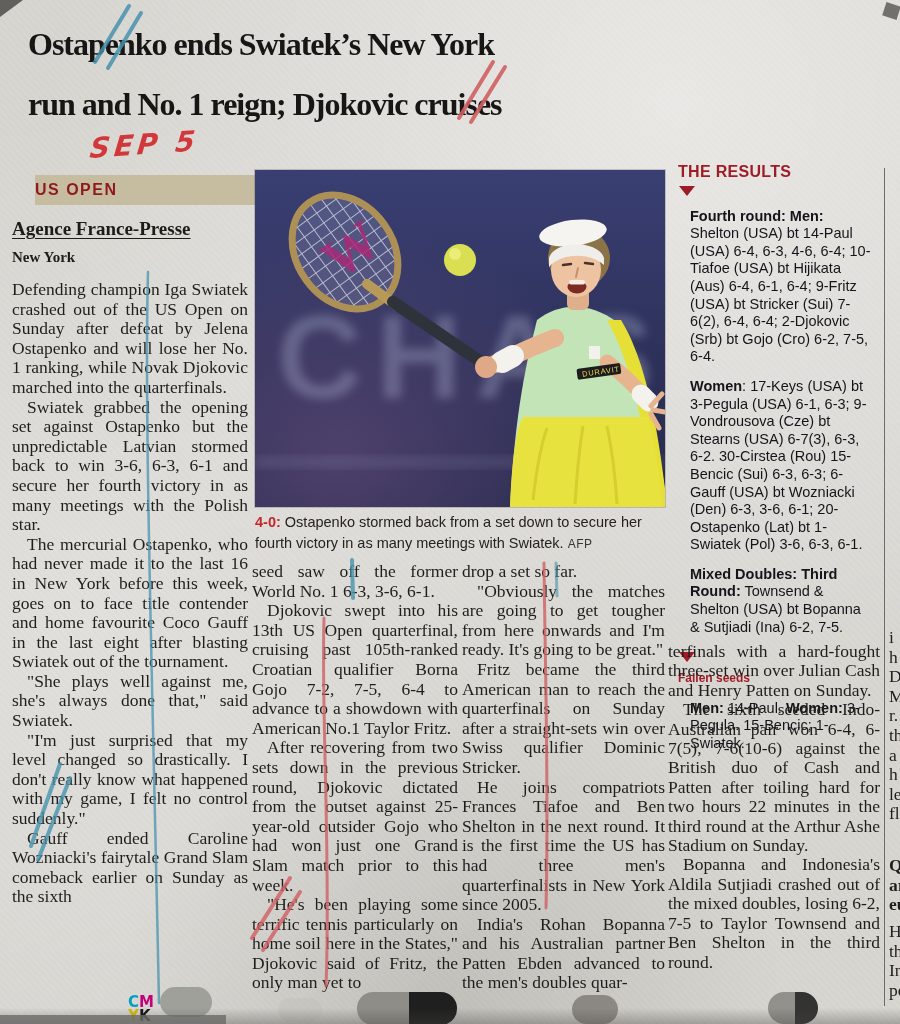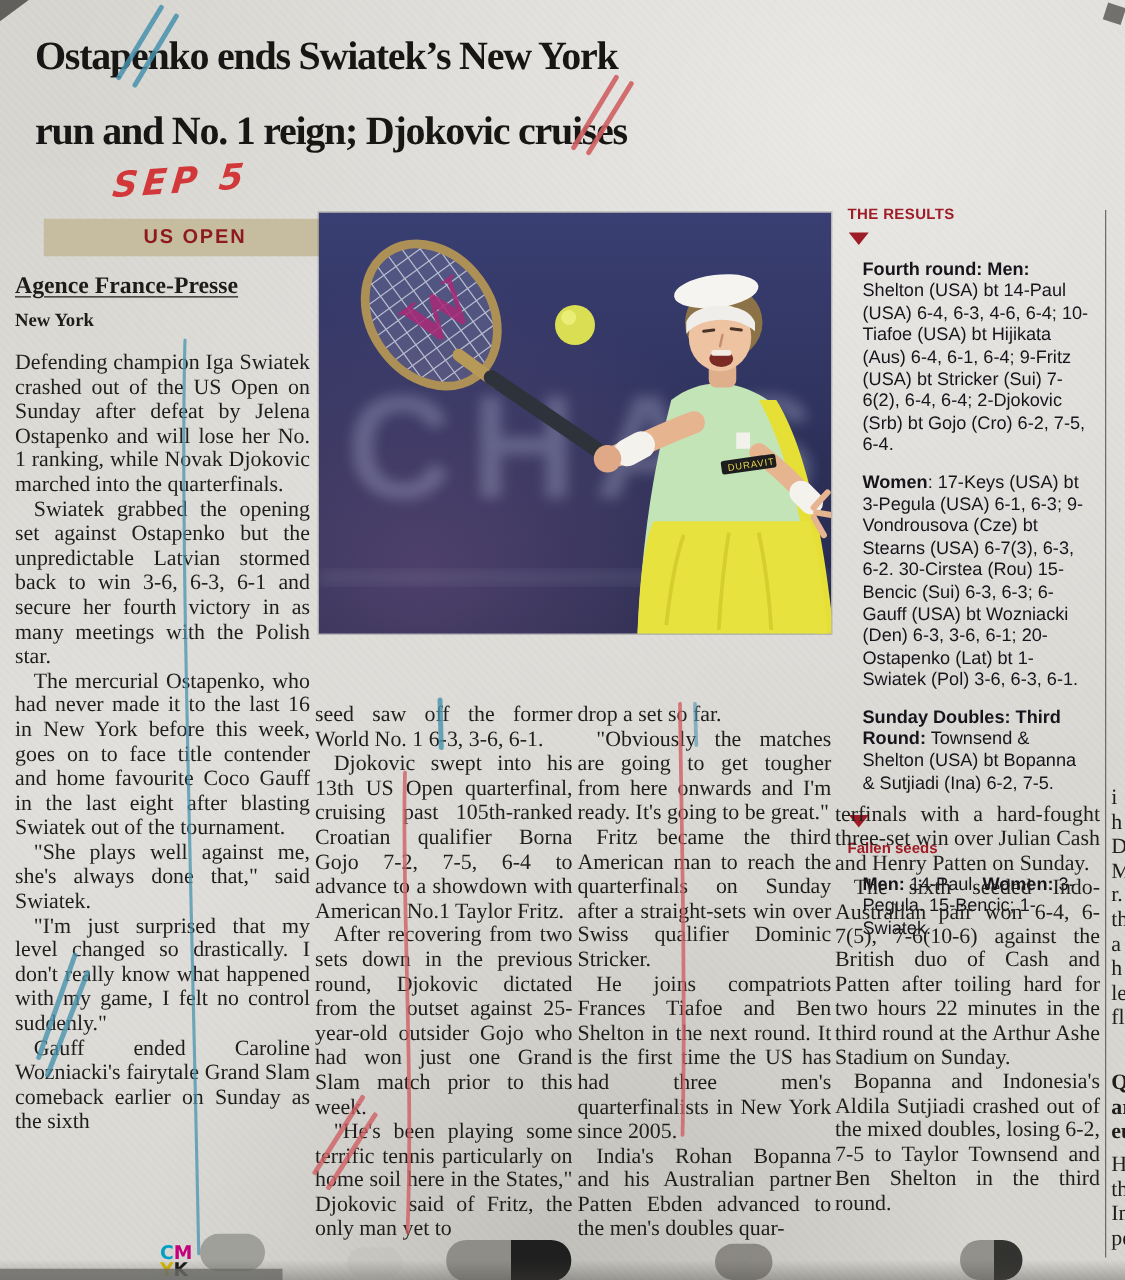--- a/index.html
+++ b/index.html
@@ -19,21 +19,21 @@
     font-size:32px;line-height:60px;letter-spacing:-1px;color:#181614;
   }
   .date-note{
     position:absolute;left:90px;top:128px;
     font-family:"DejaVu Sans",sans-serif;font-style:italic;font-weight:700;
     font-size:28px;letter-spacing:4px;color:#d2383a;
     transform:rotate(-4deg) skewX(-10deg);
   }
   .kicker{
     position:absolute;left:35px;top:175px;width:242px;height:30px;
-    background:#c6bda0;display:flex;align-items:center;justify-content:center;
+    background:#c6bda0;display:flex;align-items:center;
     color:#8e1a1e;font-weight:700;font-size:16px;letter-spacing:1.5px;
   }
   .byline{position:absolute;left:12px;top:218px;width:236px;font-family:"Liberation Serif",serif;}
   .byline .agency{font-size:19px;font-weight:700;text-decoration:underline;text-underline-offset:3px;}
   .byline .city{font-size:15px;font-weight:700;margin-top:9px;}
   .col{
     position:absolute;font-family:"Liberation Serif",serif;
     font-size:17.5px;line-height:19.6px;color:#201e1c;
     text-align:justify;text-justify:inter-word;
   }
@@ -47,21 +47,21 @@
   .caption{
     position:absolute;left:255px;top:512px;width:410px;
     font-size:14.5px;line-height:21px;color:#25221f;font-weight:400;
   }
   .caption .lead{font-weight:700;color:#c0272d;}
   .caption .credit{font-size:12px;letter-spacing:.5px;color:#3a3733;}
   .panel{
     position:absolute;left:678px;top:163px;width:206px;
     font-size:14.5px;line-height:17.6px;color:#16141a;
   }
-  .panel-title{color:#9e1c26;font-weight:700;font-size:12px;letter-spacing:.3px;}
+  .panel-title{color:#9e1c26;font-weight:700;font-size:16px;letter-spacing:.3px;}
   .tri{width:0;height:0;border-left:8px solid transparent;border-right:8px solid transparent;border-top:10px solid #9e1c26;margin:5px 0 8px 1px;}
   .panel p{margin:12px;}
   .panel b{font-weight:700;}
   .fallen{margin-top:16px;}
   .fallen-title{color:#9e1c26;font-weight:700;font-size:12px;margin:2px 0 2px 0;}
   .vrule{position:absolute;left:884px;top:168px;width:1px;height:838px;background:#6f6d69;}
   .sliver{
     position:absolute;left:889px;width:30px;overflow:visible;
     font-family:"Liberation Serif",serif;font-size:17.5px;line-height:19.6px;
     white-space:pre-line;color:#201e1c;
@@ -184,27 +184,30 @@
       <ellipse cx="322" cy="117" rx="9.5" ry="6.5" fill="#7c2a24"></ellipse>
       <rect x="314" y="110" width="16" height="4.5" rx="2" fill="#f2ece4"></rect>
       <rect x="334" y="176" width="11" height="13" fill="#f2f1ec"></rect>
       <g transform="rotate(-8 343 202)">
         <rect x="322" y="196" width="44" height="11" rx="2" fill="#1d1d1f"></rect>
         <text x="327" y="204.5" font-family="Liberation Sans, sans-serif" font-size="7.5" letter-spacing="0.8" fill="#e8d44a">DURAVIT</text>
       </g>
     </g>
   </svg>
 
+  <div class="caption">
+    <b class="lead">4-0:</b><span> Ostapenko stormed back from a set down to secure her fourth victory in as many meetings with Swiatek. </span><span class="credit">AFP</span>
+  </div>
 
   <div class="panel">
     <div class="panel-title">THE RESULTS</div>
     <div class="tri"></div>
     <p><b>Fourth round: Men:</b><span> Shelton (USA) bt 14-Paul (USA) 6-4, 6-3, 4-6, 6-4; 10-Tiafoe (USA) bt Hijikata (Aus) 6-4, 6-1, 6-4; 9-Fritz (USA) bt Stricker (Sui) 7-6(2), 6-4, 6-4; 2-Djokovic (Srb) bt Gojo (Cro) 6-2, 7-5, 6-4.</span></p>
     <p><b>Women</b><span>: 17-Keys (USA) bt 3-Pegula (USA) 6-1, 6-3; 9-Vondrousova (Cze) bt Stearns (USA) 6-7(3), 6-3, 6-2. 30-Cirstea (Rou) 15-Bencic (Sui) 6-3, 6-3; 6-Gauff (USA) bt Wozniacki (Den) 6-3, 3-6, 6-1; 20-Ostapenko (Lat) bt 1-Swiatek (Pol) 3-6, 6-3, 6-1.</span></p>
-    <p><b>Sunday Doubles: Third Round:</b><span> Townsend &amp; Shelton (USA) bt Bopanna &amp; Sutjiadi (Ina) 6-2, 7-5.</span></p>
+    <p><b>Mixed Doubles: Third Round:</b><span> Townsend &amp; Shelton (USA) bt Bopanna &amp; Sutjiadi (Ina) 6-2, 7-5.</span></p>
     <div class="fallen">
       <div class="tri"></div>
       <div class="fallen-title">Fallen seeds</div>
       <p><b>Men:</b><span> 14-Paul. </span><b>Women:</b><span> 3-Pegula. 15-Bencic; 1-Swiatek.</span></p>
     </div>
   </div>
 
   <div class="col col2">
     <p class="flush">seed saw off the former World No. 1 6-3, 3-6, 6-1.</p>
     <p>Djokovic swept into his 13th US Open quarterfinal, cruising past 105th-ranked Croatian qualifier Borna Gojo 7-2, 7-5, 6-4 to advance to a showdown with American No.1 Taylor Fritz.</p>

